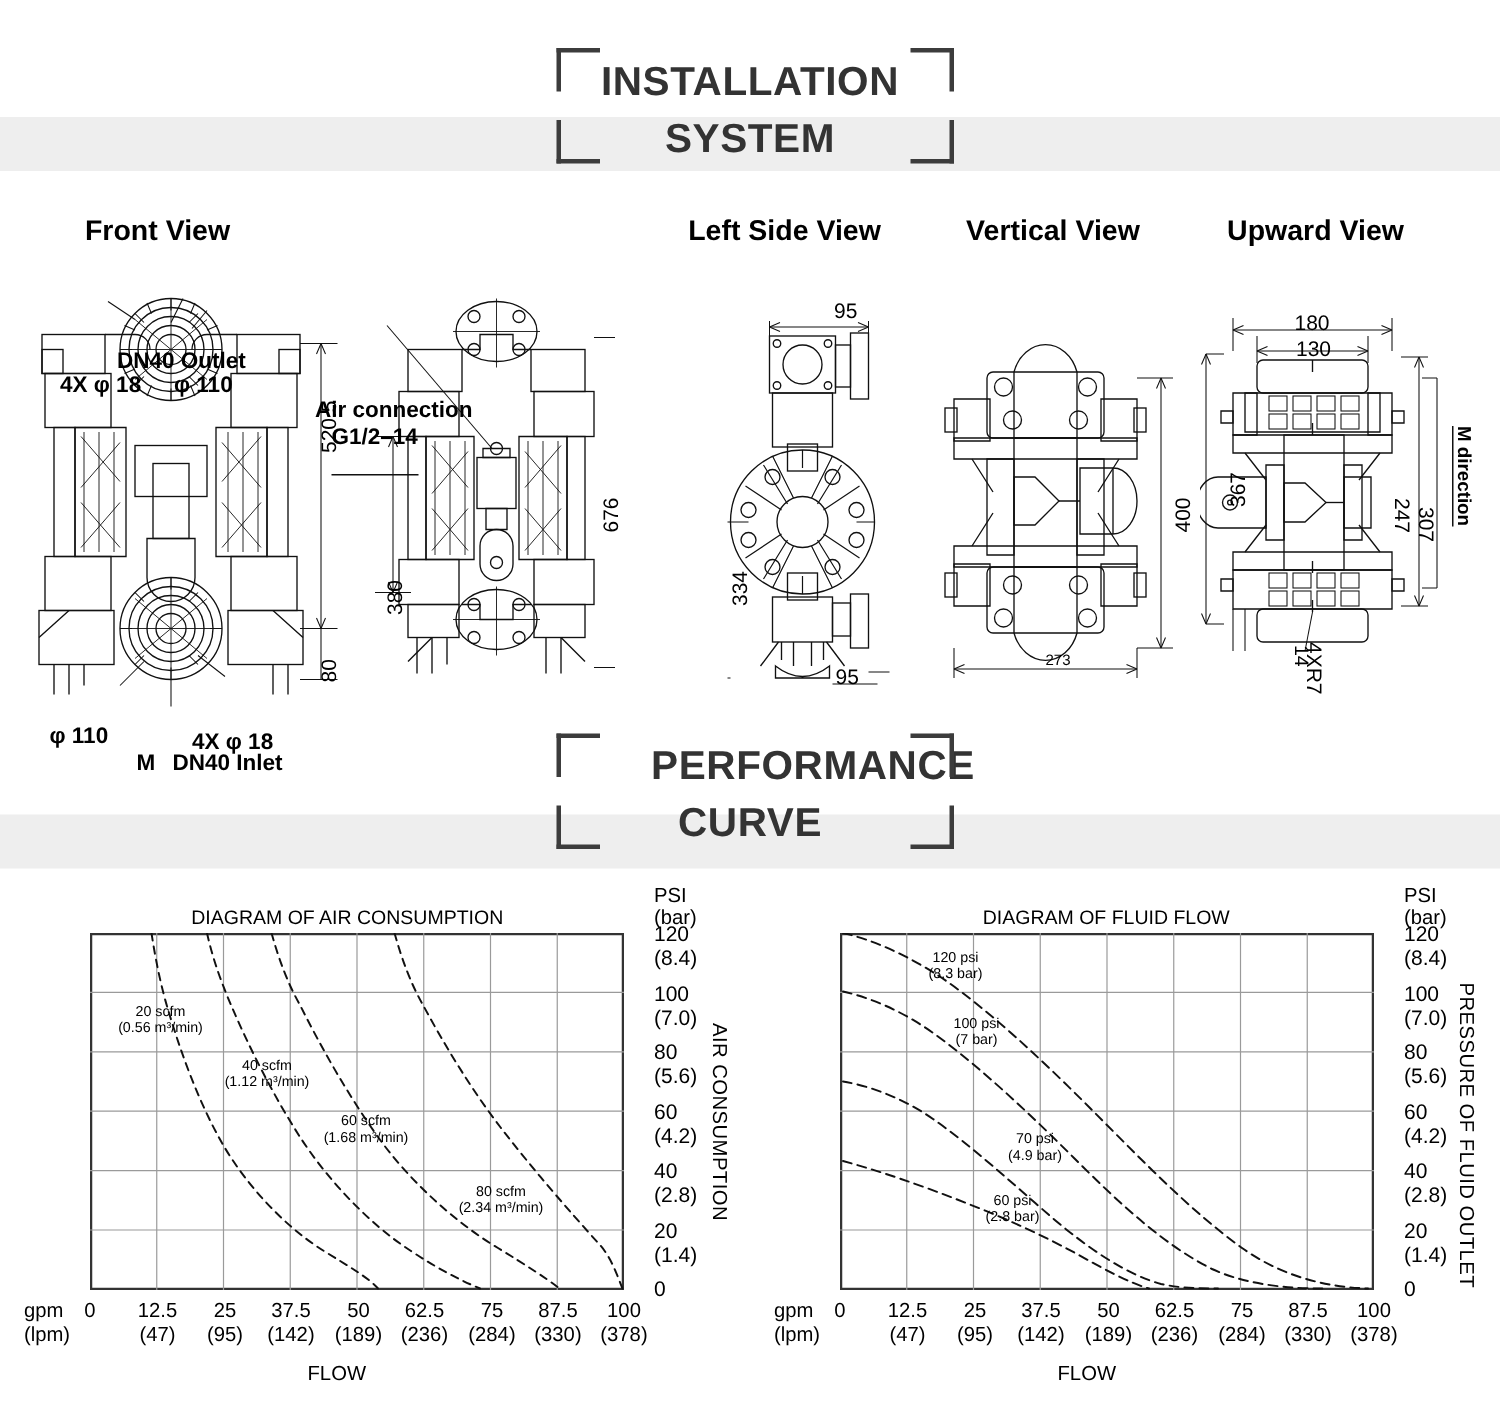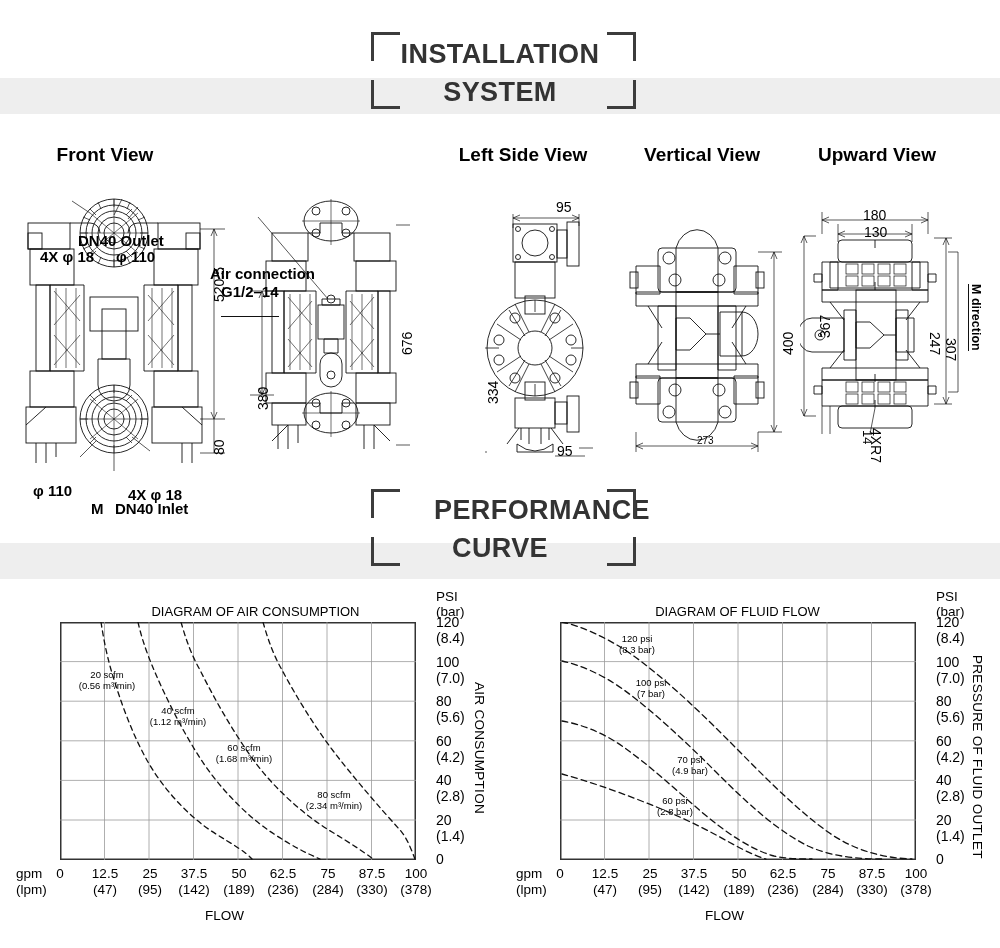--- a/index.html
+++ b/index.html
@@ -410,21 +410,21 @@
 
   <div class="banner" style="top:543px;"></div>
   <div class="sec-title" style="top:494px;margin-left:42px;">PERFORMANCE</div>
   <div class="sec-title" style="top:532px;">CURVE</div>
   <div class="bracket tl" style="left:371px;top:489px;"></div>
   <div class="bracket tr" style="left:607px;top:489px;"></div>
   <div class="bracket bl" style="left:371px;top:537px;"></div>
   <div class="bracket br" style="left:607px;top:537px;"></div>
 
   <div style="position:absolute;left:0;top:0;">
-    <div class="chart-title" style="left:78px;top:604px;width:355px;">DIAGRAM OF AIR CONSUMPTION</div>
+    <div class="chart-title" style="left:54px;top:604px;width:355px;">DIAGRAM OF AIR CONSUMPTION</div>
     <svg style="position:absolute;left:60px;top:622px;" width="356" height="238" viewBox="0 0 356 238">
       <rect x="0.75" y="0.75" width="354.5" height="236.5" fill="none" stroke="#333" stroke-width="1.5"></rect>
       <g stroke="#9a9a9a" stroke-width="0.8">
         <line x1="44.5" y1="0" x2="44.5" y2="238"></line>
         <line x1="89" y1="0" x2="89" y2="238"></line>
         <line x1="133.5" y1="0" x2="133.5" y2="238"></line>
         <line x1="178" y1="0" x2="178" y2="238"></line>
         <line x1="222.5" y1="0" x2="222.5" y2="238"></line>
         <line x1="267" y1="0" x2="267" y2="238"></line>
         <line x1="311.5" y1="0" x2="311.5" y2="238"></line>

